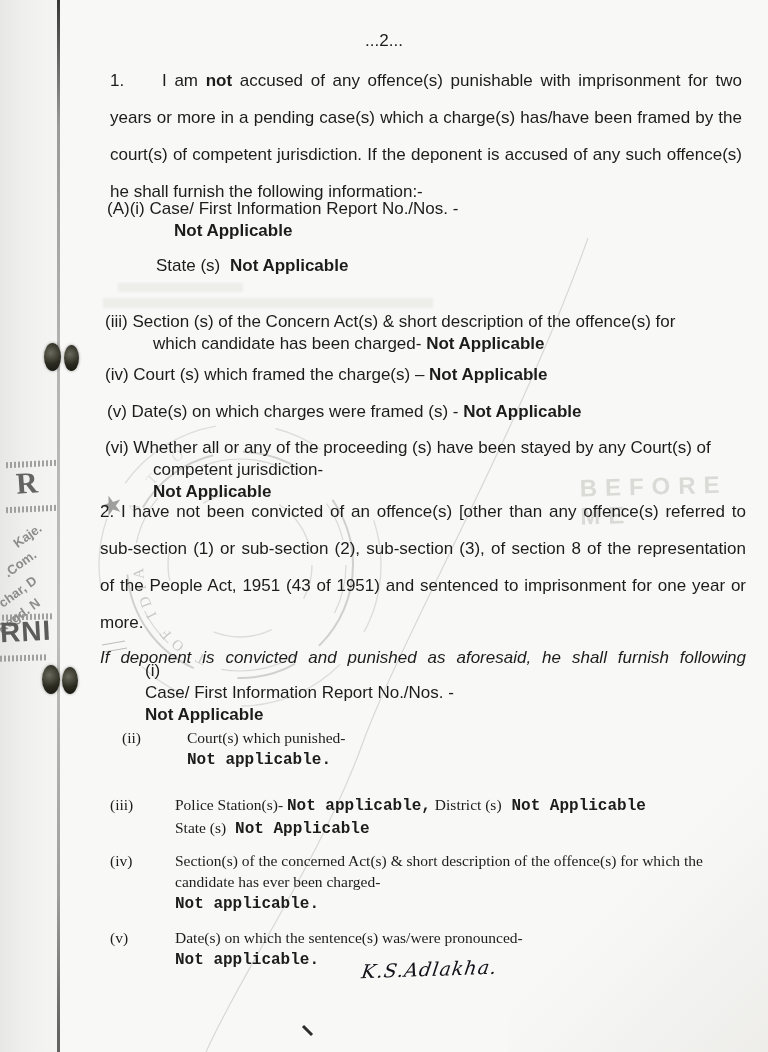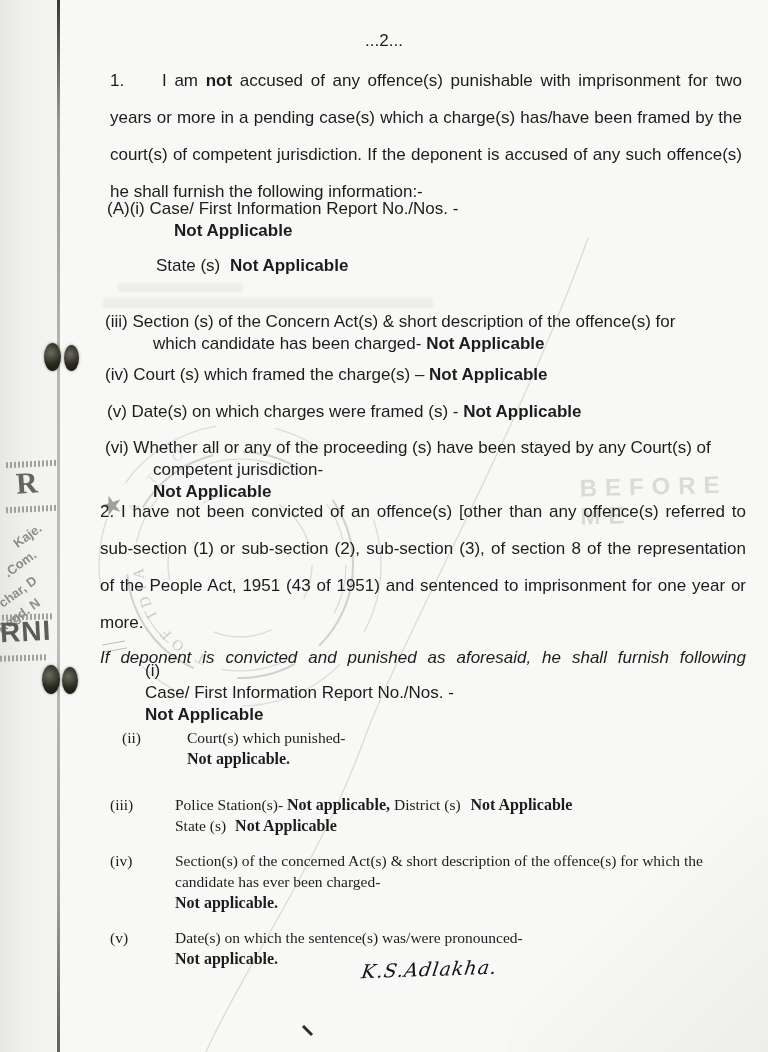--- a/index.html
+++ b/index.html
@@ -15,21 +15,21 @@
   
   .hole{position:absolute;border-radius:50%;background:radial-gradient(circle at 40% 35%,#6a6a5e 0%,#2a2a20 55%,#151510 100%);box-shadow:0 0 3px rgba(0,0,0,.4);}
   
   .blk{position:absolute;font-size:17px;line-height:22px;}
   .para{position:absolute;font-size:17px;line-height:37px;text-align:justify;}
   .pnum{display:inline-block;width:52px;}
   b{font-weight:bold;text-align:center;}
   .indent-a{padding-left:67px;}
   .indent-b{padding-left:48px;}
   .serif{font-family:"Liberation Serif",serif;font-size:15.5px;line-height:21px;}
-  .serif b{font-family:Liberation Serif, serif;font-size:16px;}
+  .serif b{font-family:Liberation Mono, monospace;font-size:16px;}
   .row .lbl{display:inline-block;width:65px;vertical-align:top;}
   .row .bod{display:inline-block;width:566px;vertical-align:top;}
   .jline{text-align:justify;text-align-last:justify;}
   
   .edge-stamp{position:absolute;color:#6e6e6e;}
   .hbar{position:absolute;height:6px;background:repeating-linear-gradient(90deg,#8c8c8a 0 2px,rgba(0,0,0,0) 2px 4px);opacity:.8;}
   .rot-line{position:absolute;font-size:13px;font-weight:bold;color:#7c7c7a;transform:rotate(-36deg);white-space:nowrap;opacity:.85;}
   .ghost-bar{position:absolute;background:#e9e9e6;filter:blur(1px);opacity:.7;}
   .before-me{position:absolute;font-weight:bold;font-size:24px;letter-spacing:8px;color:#dadad6;transform:rotate(-1.5deg);}
   .signature{position:absolute;font-family:"DejaVu Serif",serif;font-style:italic;font-size:19px;letter-spacing:1px;color:#12121a;transform:skewX(-10deg) rotate(-2deg);}

